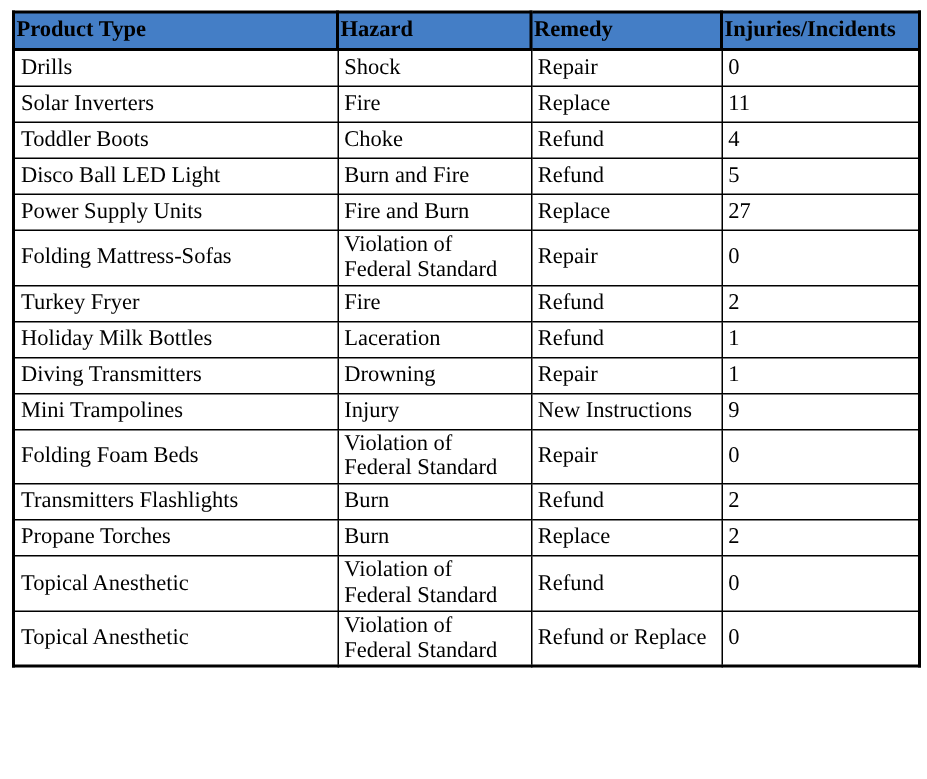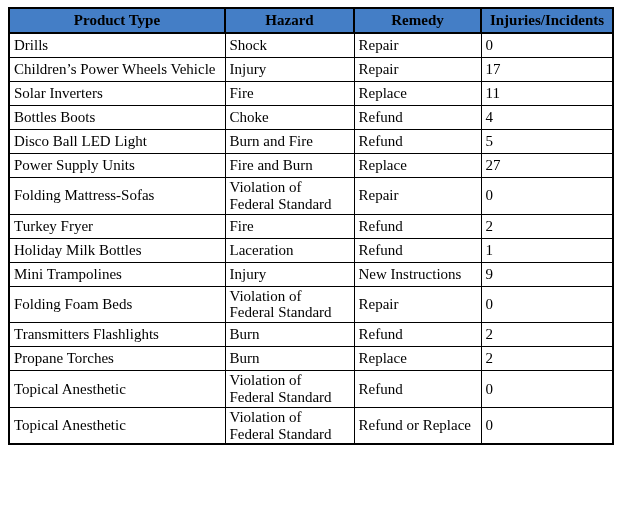--- a/index.html
+++ b/index.html
@@ -22,21 +22,21 @@
     width:604px;
     border-collapse:collapse;
     table-layout:fixed;
     font-size:15px;
     line-height:1.12;
   }
   .recall-table th{
     background:var(--header-bg);
     color:var(--header-text);
     font-weight:bold;
-    text-align:center;
+    text-align:left;
     border:2px solid var(--border);
     padding:1px 1px;
     height:21px;
     vertical-align:middle;
   }
   .recall-table td{
     border:1px solid var(--border);
     padding:1px 4px;
     height:21px;
     vertical-align:middle;
@@ -64,33 +64,27 @@
       </tr>
   </thead>
   <tbody>
       <tr>
         <td>Drills</td>
         <td>Shock</td>
         <td>Repair</td>
         <td>0</td>
       </tr>
       <tr>
-        <td>Children’s Power Wheels Vehicle</td>
-        <td>Injury</td>
-        <td>Repair</td>
-        <td>17</td>
-      </tr>
-      <tr>
         <td>Solar Inverters</td>
         <td>Fire</td>
         <td>Replace</td>
         <td>11</td>
       </tr>
       <tr>
-        <td>Bottles Boots</td>
+        <td>Toddler Boots</td>
         <td>Choke</td>
         <td>Refund</td>
         <td>4</td>
       </tr>
       <tr>
         <td>Disco Ball LED Light</td>
         <td>Burn and Fire</td>
         <td>Refund</td>
         <td>5</td>
       </tr>
@@ -109,20 +103,26 @@
       <tr>
         <td>Turkey Fryer</td>
         <td>Fire</td>
         <td>Refund</td>
         <td>2</td>
       </tr>
       <tr>
         <td>Holiday Milk Bottles</td>
         <td>Laceration</td>
         <td>Refund</td>
+        <td>1</td>
+      </tr>
+      <tr>
+        <td>Diving Transmitters</td>
+        <td>Drowning</td>
+        <td>Repair</td>
         <td>1</td>
       </tr>
       <tr>
         <td>Mini Trampolines</td>
         <td>Injury</td>
         <td>New Instructions</td>
         <td>9</td>
       </tr>
       <tr>
         <td>Folding Foam Beds</td>

